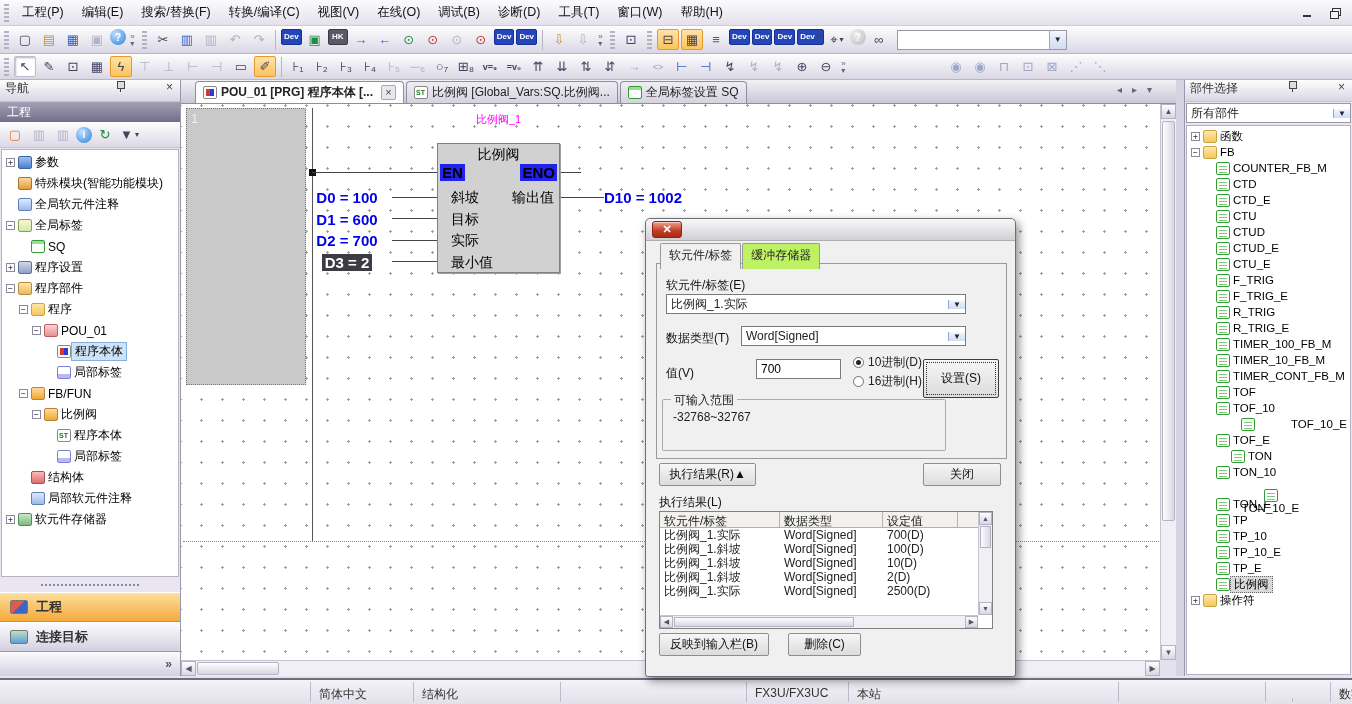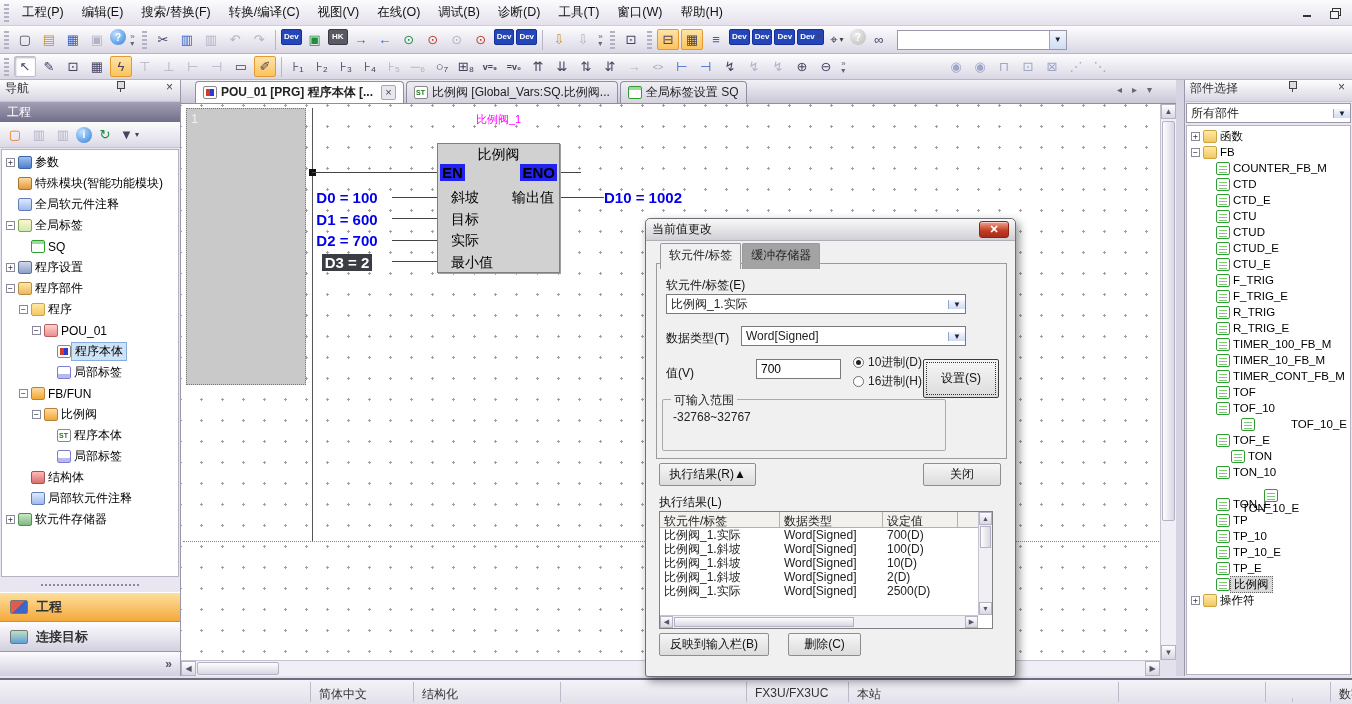--- a/index.html
+++ b/index.html
@@ -129,21 +129,21 @@
   .vscroll .bottom{position:absolute;bottom:0;left:0;}
   .h-thumb{width:82px;height:13px;background:linear-gradient(#fdfdfe,#d9d6e3);border:1px solid #b5b2c4;border-radius:2px;margin-left:1px;}
   .corner{position:absolute;right:0;bottom:0;width:16px;height:16px;background:#e4e1ec;}
 
   
   .dialog{position:absolute;left:645px;top:218px;width:371px;height:459px;background:#f0f0f0;border:1px solid #6e6e78;border-radius:5px 5px 3px 3px;box-shadow:3px 4px 10px rgba(0,0,0,.45);z-index:50;}
   .dlg-title{height:22px;background:linear-gradient(#f8f8f8,#d2d0d6);border-bottom:1px solid #b0aeb6;border-radius:5px 5px 0 0;display:flex;align-items:center;padding:0 6px;font-size:12px;color:#111;}
   .dlg-title .t{flex:1;}
   .dlg-close{width:30px;height:17px;background:linear-gradient(#f0a28c,#c23a23 60%,#a82c16);border:1px solid #8c2412;border-radius:3px;color:#fff;text-align:center;font:bold 11px/15px "Liberation Sans",sans-serif;box-shadow:inset 0 1px 0 rgba(255,255,255,.5);}
   .dlg-tabs{position:absolute;left:14px;top:24px;display:flex;z-index:2;}
-  .dlg-tab{padding:3px 8px;font-size:12px;border:1px solid #9a9a9a;border-bottom:none;background:#a3a3a3;margin-right:1px;border-radius:2px 2px 0 0;}
+  .dlg-tab{padding:3px 8px;font-size:12px;border:1px solid #9a9a9a;border-bottom:none;background:#bef264;margin-right:1px;border-radius:2px 2px 0 0;}
   .dlg-tab.active{background:#f0f0f0;position:relative;top:0;padding-bottom:5px;}
   .dlg-frame{position:absolute;left:10px;top:44px;width:351px;height:196px;border:1px solid #9a9a9a;background:#f0f0f0;}
   .dlg-label{position:absolute;font-size:12px;color:#111;}
   .combo{position:absolute;height:20px;background:#fff;border:1px solid #7a7a7a;display:flex;align-items:center;}
   .combo .v{flex:1;padding-left:4px;font-size:12px;white-space:nowrap;overflow:hidden;}
   .txt-input{position:absolute;height:20px;background:#fff;border:1px solid #7a7a7a;font-size:12px;padding:2px 4px;}
   .radio-row{position:absolute;display:flex;align-items:center;font-size:12px;}
   .radio{width:11px;height:11px;border:1px solid #707070;border-radius:50%;background:#fff;margin-right:4px;position:relative;}
   .radio.checked::after{content:"";position:absolute;inset:2px;background:#222;border-radius:50%;}
   .btn{position:absolute;background:linear-gradient(#f6f6f6,#dcdcdc);border:1px solid #8e8e8e;border-radius:2px;font-size:12px;display:flex;align-items:center;justify-content:center;color:#111;}
@@ -692,21 +692,20 @@
         <div class="titem">
         <span class="expand on">+</span>
         <span class="ticon ic-folder"></span>
         <span class="tlabel">操作符</span>
       </div>
       </div>
   </div>
 
   <div class="dialog">
     <div class="dlg-title">
-      <span class="t">当前值更改</span>
       <span class="dlg-close">✕</span>
     </div>
     <div class="dlg-tabs">
       <span class="dlg-tab active">软元件/标签</span>
       <span class="dlg-tab">缓冲存储器</span>
     </div>
     <div class="dlg-frame"></div>
 
     <span class="dlg-label" style="left:20px;top:58px">软元件/标签(E)</span>
     <div class="combo" style="left:20px;top:75px;width:300px">

